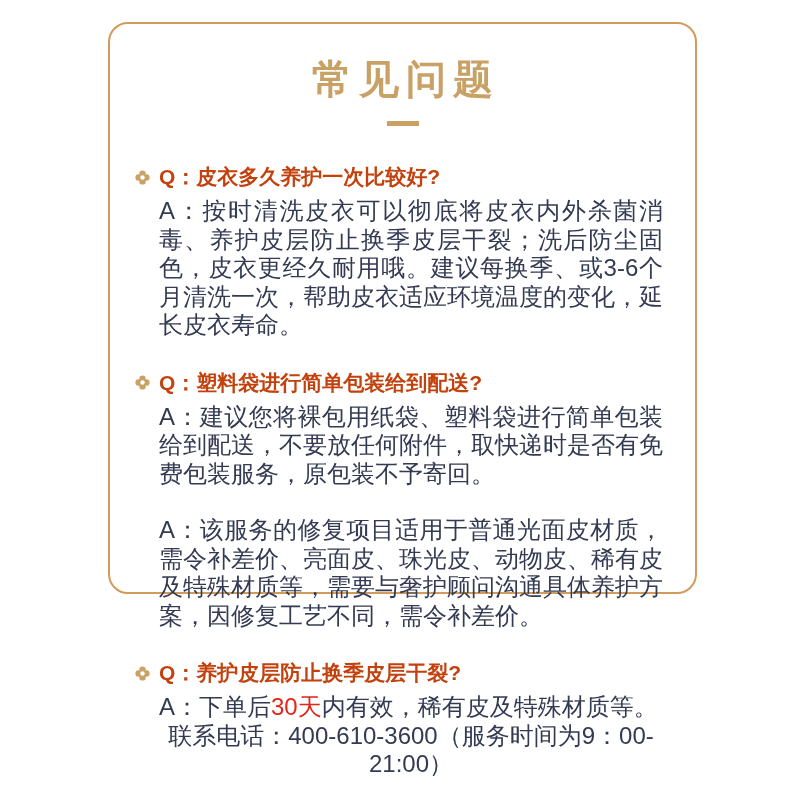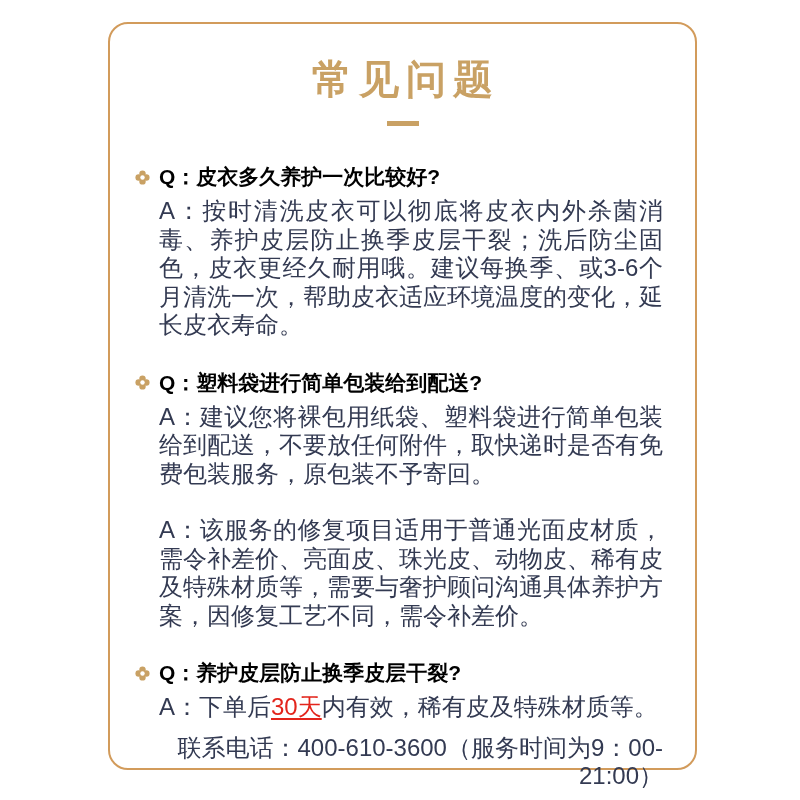--- a/index.html
+++ b/index.html
@@ -5,21 +5,21 @@
   * { margin: 0; padding: 0; box-sizing: border-box; }
   html, body {
     width: 800px; height: 800px;
     background: #ffffff;
     font-family: "Liberation Sans", "DejaVu Sans", sans-serif;
     overflow: hidden;
   }
   .faq-card {
     position: absolute;
     left: 108px; top: 22px;
-    width: 589px; height: 748px;
+    width: 589px; height: 572px;
     border: 2px solid #d29b5b;
     border-radius: 20px;
     background: #ffffff;
   }
   .page-title {
     margin-top: 32px;
     text-align: center;
     font-size: 40px;
     line-height: 46px;
     font-weight: 700;
@@ -43,37 +43,36 @@
   }
   .sparkle {
     width: 17px; height: 17px;
     flex: 0 0 auto;
     display: inline-block;
   }
   .q-text {
     font-size: 21px;
     line-height: 30px;
     font-weight: 700;
-    color: #000000;
+    color: #c2410c;
   }
   .answer {
     margin: 5px 0 0 25px;
     font-size: 24px;
     line-height: 28.5px;
     color: #333a52;
     text-align: justify;
     text-justify: inter-character;
   }
   .contact-line {
-    margin-top: 12px;
-    text-align: right;
+    margin-top: 0;
+    text-align: center;
   }
   .highlight {
     color: #e3241b;
-    text-decoration: underline;
     text-decoration-color: #e3241b;
     text-underline-offset: 3px;
   }
 </style>
 </head>
 <body>
 
 <div class="faq-card">
   <h1 class="page-title">常见问题</h1>
   <div class="title-divider"></div>

